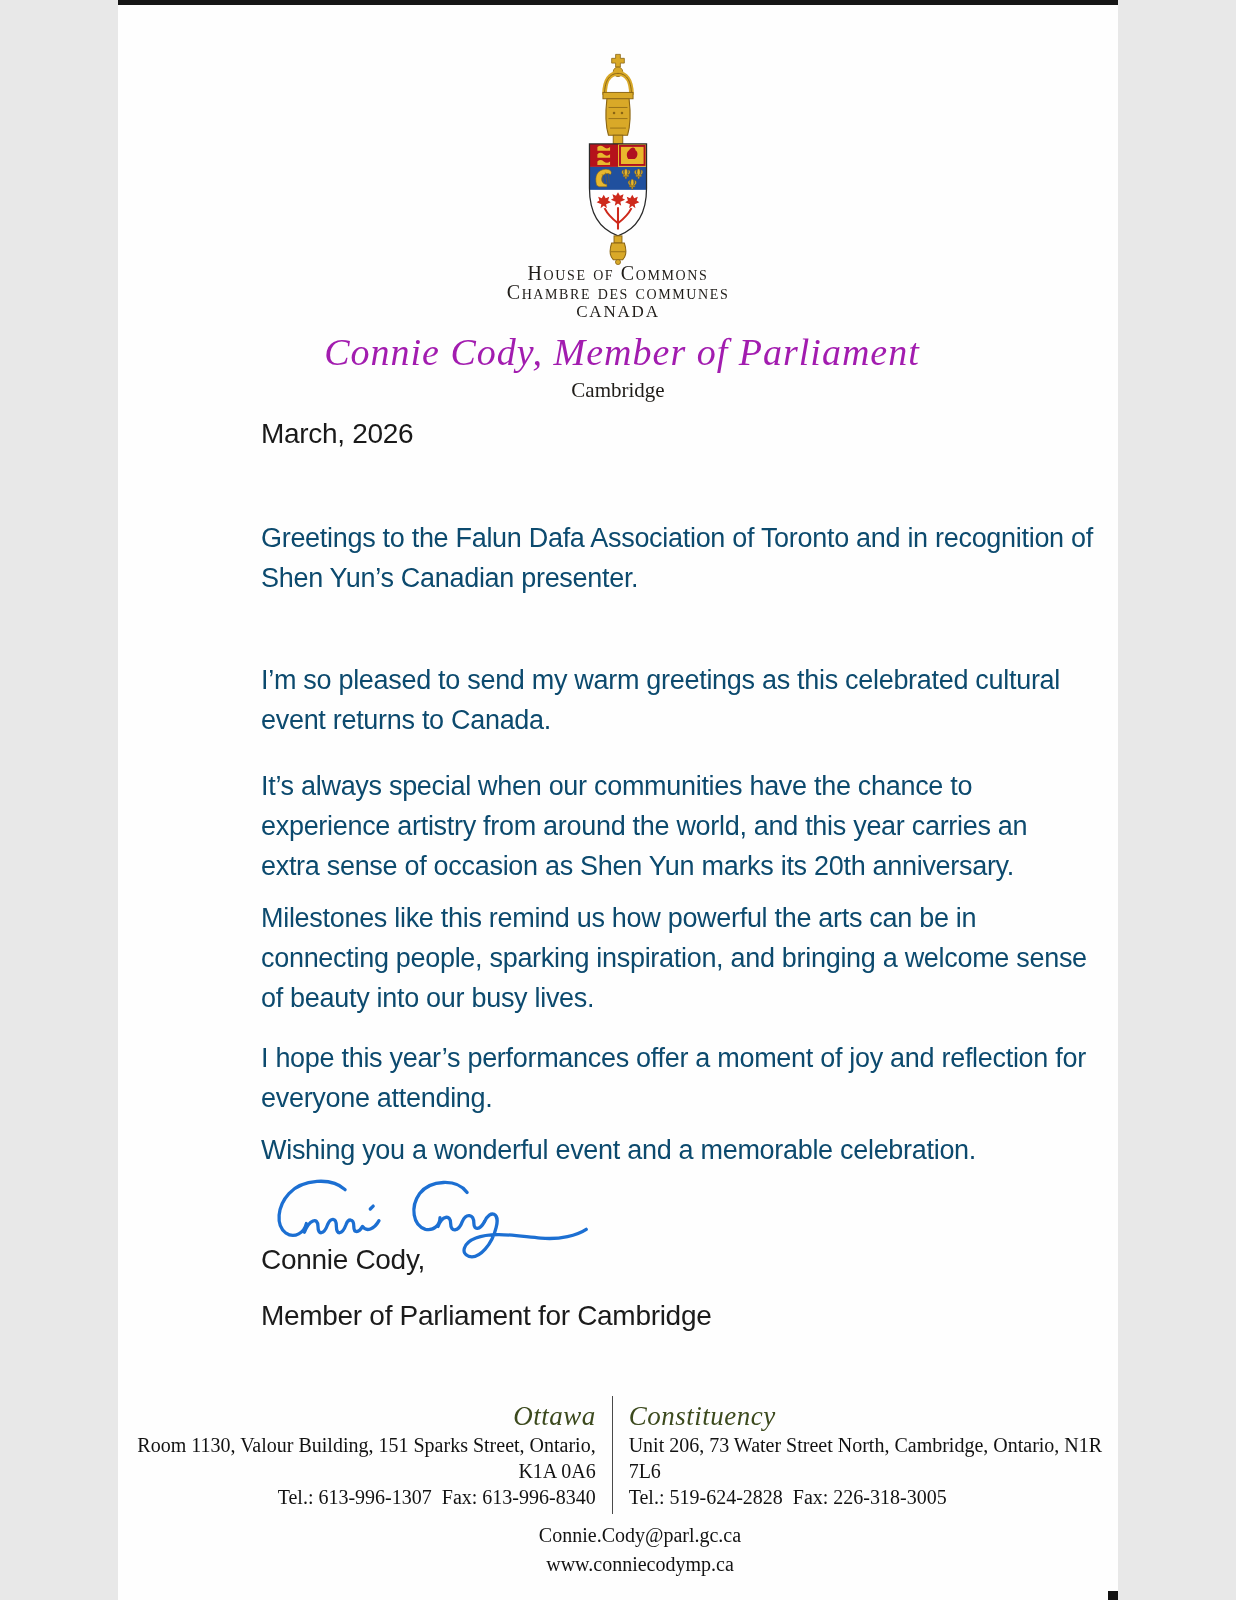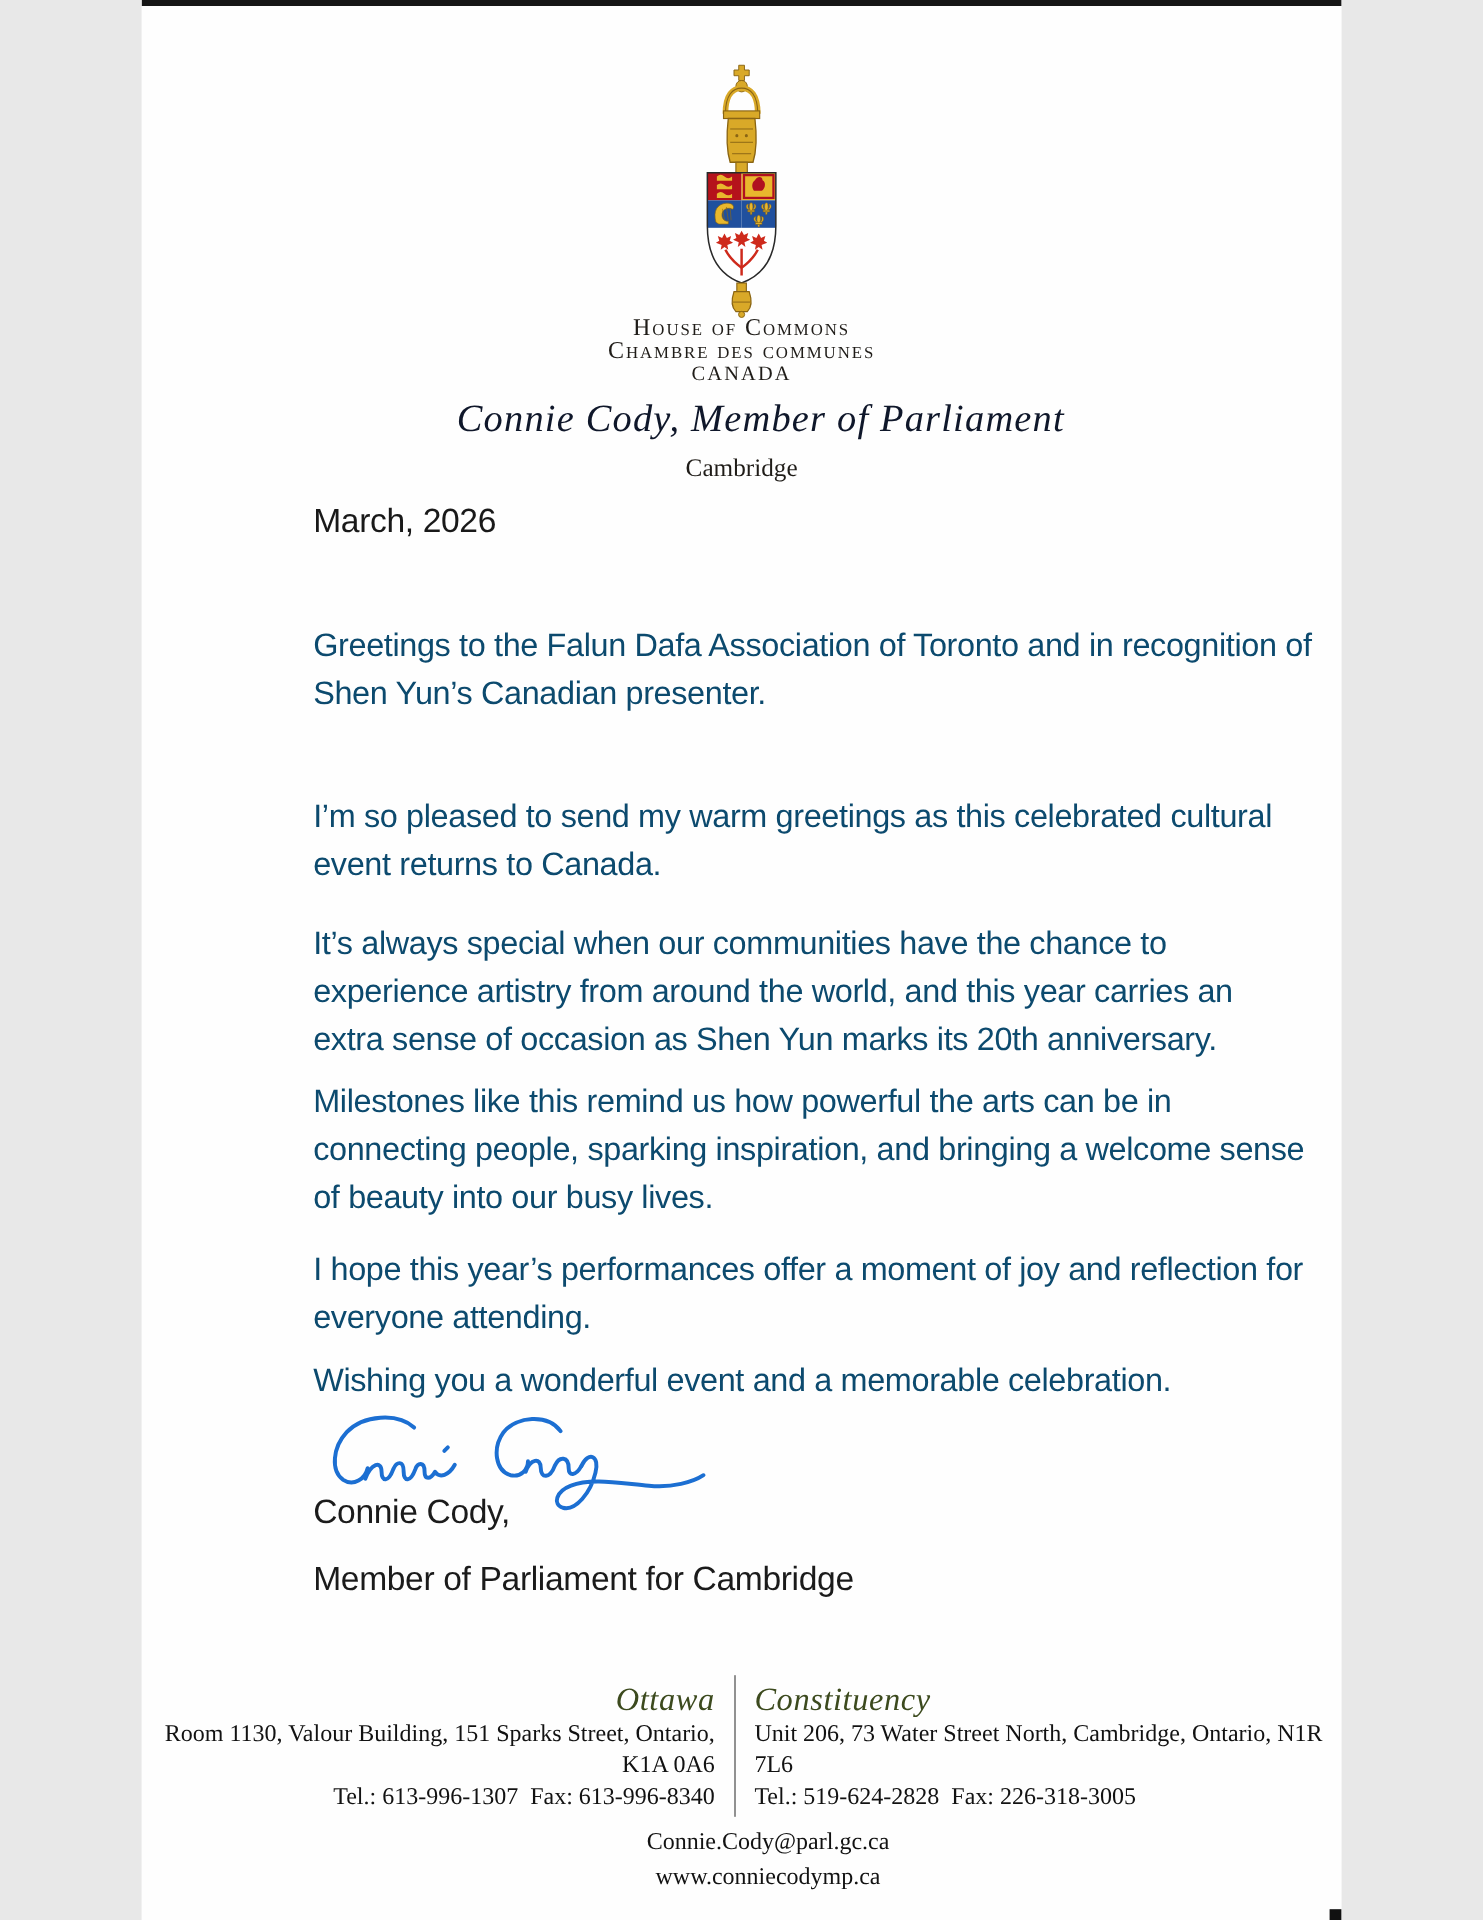--- a/index.html
+++ b/index.html
@@ -23,23 +23,23 @@
   }
   .org-block {
     position:absolute; top:264px; left:0; width:100%; text-align:center;
     font-family:"Liberation Serif", serif; color:#1f1c18;
   }
   .org-line1, .org-line2 {
     font-variant:small-caps; font-size:20px; letter-spacing:1.6px; line-height:19px;
   }
   .org-line3 { font-size:17px; letter-spacing:1.8px; line-height:19px; }
   .title-script {
-    position:absolute; top:330px; left:16px; width:100%; text-align:center;
+    position:absolute; top:330px; left:4px; width:100%; text-align:center;
     font-family:"Liberation Serif", serif; font-style:italic;
-    font-size:32px; letter-spacing:1px; color:#0f172a;
+    font-size:38px; letter-spacing:1px; color:#a21caf;
   }
   .riding {
     position:absolute; top:378px; left:0; width:100%; text-align:center;
     font-family:"Liberation Serif", serif; font-size:21px; color:#1f1c18;
   }
   
   .date-line {
     position:absolute; top:418px; left:143px;
     font-size:28px; letter-spacing:-0.3px; color:#191919;
   }

